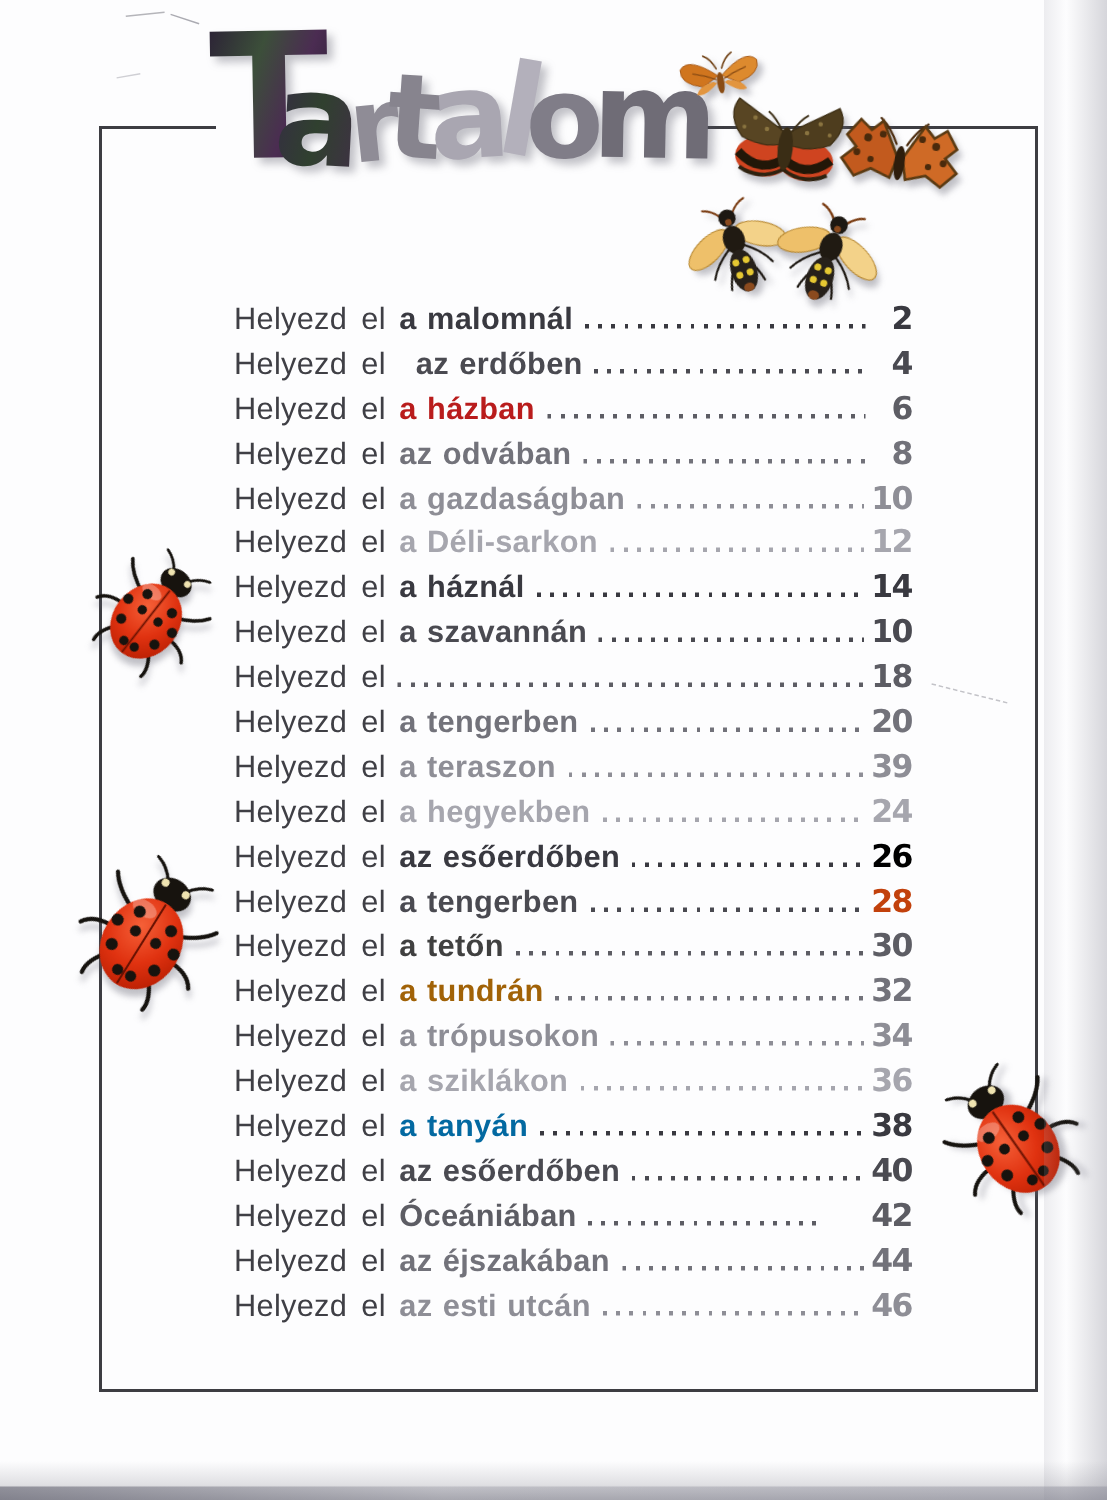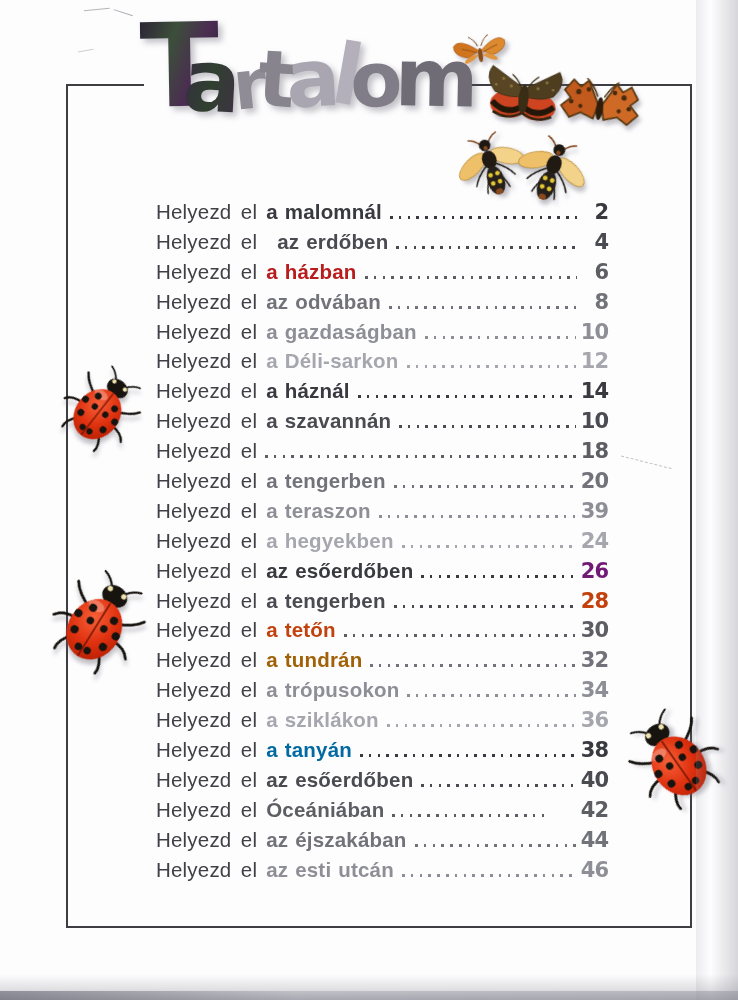--- a/index.html
+++ b/index.html
@@ -191,31 +191,31 @@
       <div class="toc-row">
         <span class="pfx" style="color: rgb(63, 63, 69);">Helyezd el</span>
         <span class="loc" style="color: rgb(166, 166, 174);">a hegyekben</span>
         <span class="leader" style="background: repeating-linear-gradient(to right, rgb(166, 166, 174) 0px, rgb(166, 166, 174) 2.6px, transparent 2.6px, transparent 8.8px) left bottom / 100% 3px no-repeat;"></span>
         <span class="pg" style="color: rgb(166, 166, 174);">24</span>
       </div>
       <div class="toc-row">
         <span class="pfx" style="color: rgb(63, 63, 69);">Helyezd el</span>
         <span class="loc" style="color: rgb(57, 57, 64);">az esőerdőben</span>
         <span class="leader" style="background: repeating-linear-gradient(to right, rgb(57, 57, 64) 0px, rgb(57, 57, 64) 2.6px, transparent 2.6px, transparent 8.8px) left bottom / 100% 3px no-repeat;"></span>
-        <span class="pg" style="color: #701a75;">26</span>
+        <span class="pg" style="color: #000000;">26</span>
       </div>
       <div class="toc-row">
         <span class="pfx" style="color: rgb(63, 63, 69);">Helyezd el</span>
         <span class="loc" style="color: rgb(74, 74, 81);">a tengerben</span>
         <span class="leader" style="background: repeating-linear-gradient(to right, rgb(74, 74, 81) 0px, rgb(74, 74, 81) 2.6px, transparent 2.6px, transparent 8.8px) left bottom / 100% 3px no-repeat;"></span>
         <span class="pg" style="color: #c2410c;">28</span>
       </div>
       <div class="toc-row">
         <span class="pfx" style="color: rgb(63, 63, 69);">Helyezd el</span>
-        <span class="loc" style="color: #c2410c;">a tetőn</span>
+        <span class="loc" style="color: #404040;">a tetőn</span>
         <span class="leader" style="background: repeating-linear-gradient(to right, rgb(93, 93, 100) 0px, rgb(93, 93, 100) 2.6px, transparent 2.6px, transparent 8.8px) left bottom / 100% 3px no-repeat;"></span>
         <span class="pg" style="color: rgb(93, 93, 100);">30</span>
       </div>
       <div class="toc-row">
         <span class="pfx" style="color: rgb(63, 63, 69);">Helyezd el</span>
         <span class="loc" style="color: #a16207;">a tundrán</span>
         <span class="leader" style="background: repeating-linear-gradient(to right, rgb(114, 114, 122) 0px, rgb(114, 114, 122) 2.6px, transparent 2.6px, transparent 8.8px) left bottom / 100% 3px no-repeat;"></span>
         <span class="pg" style="color: rgb(114, 114, 122);">32</span>
       </div>
       <div class="toc-row">

